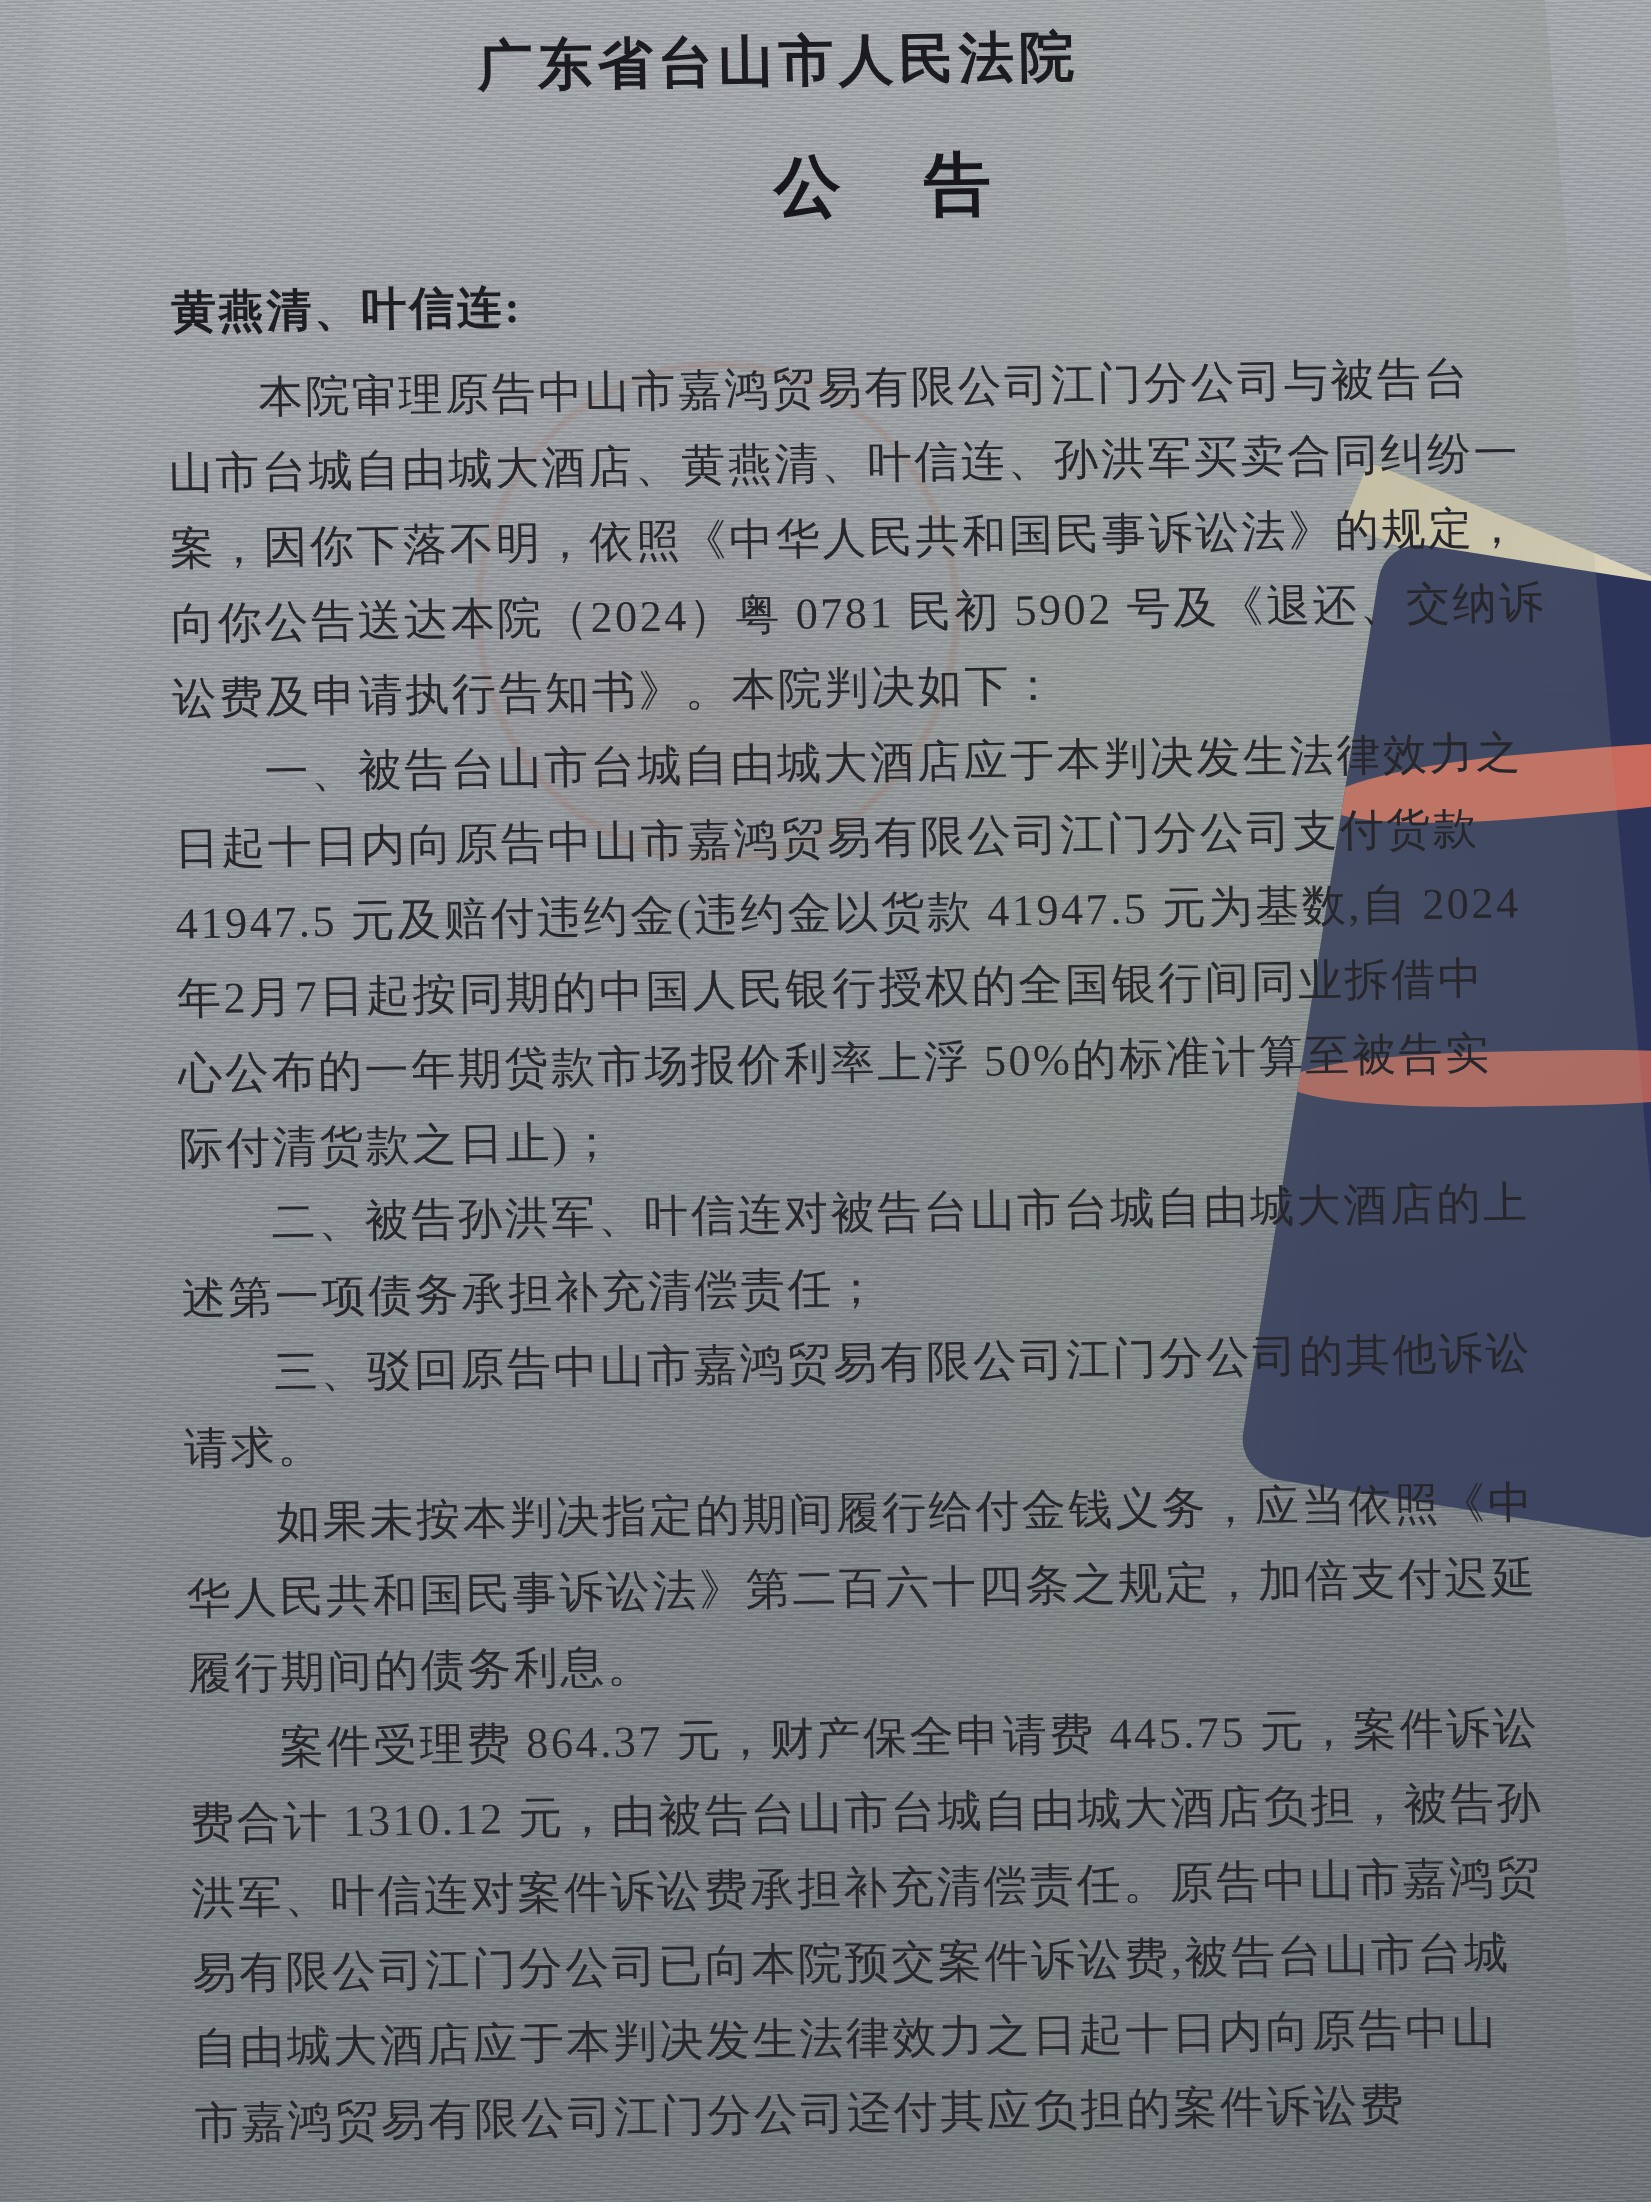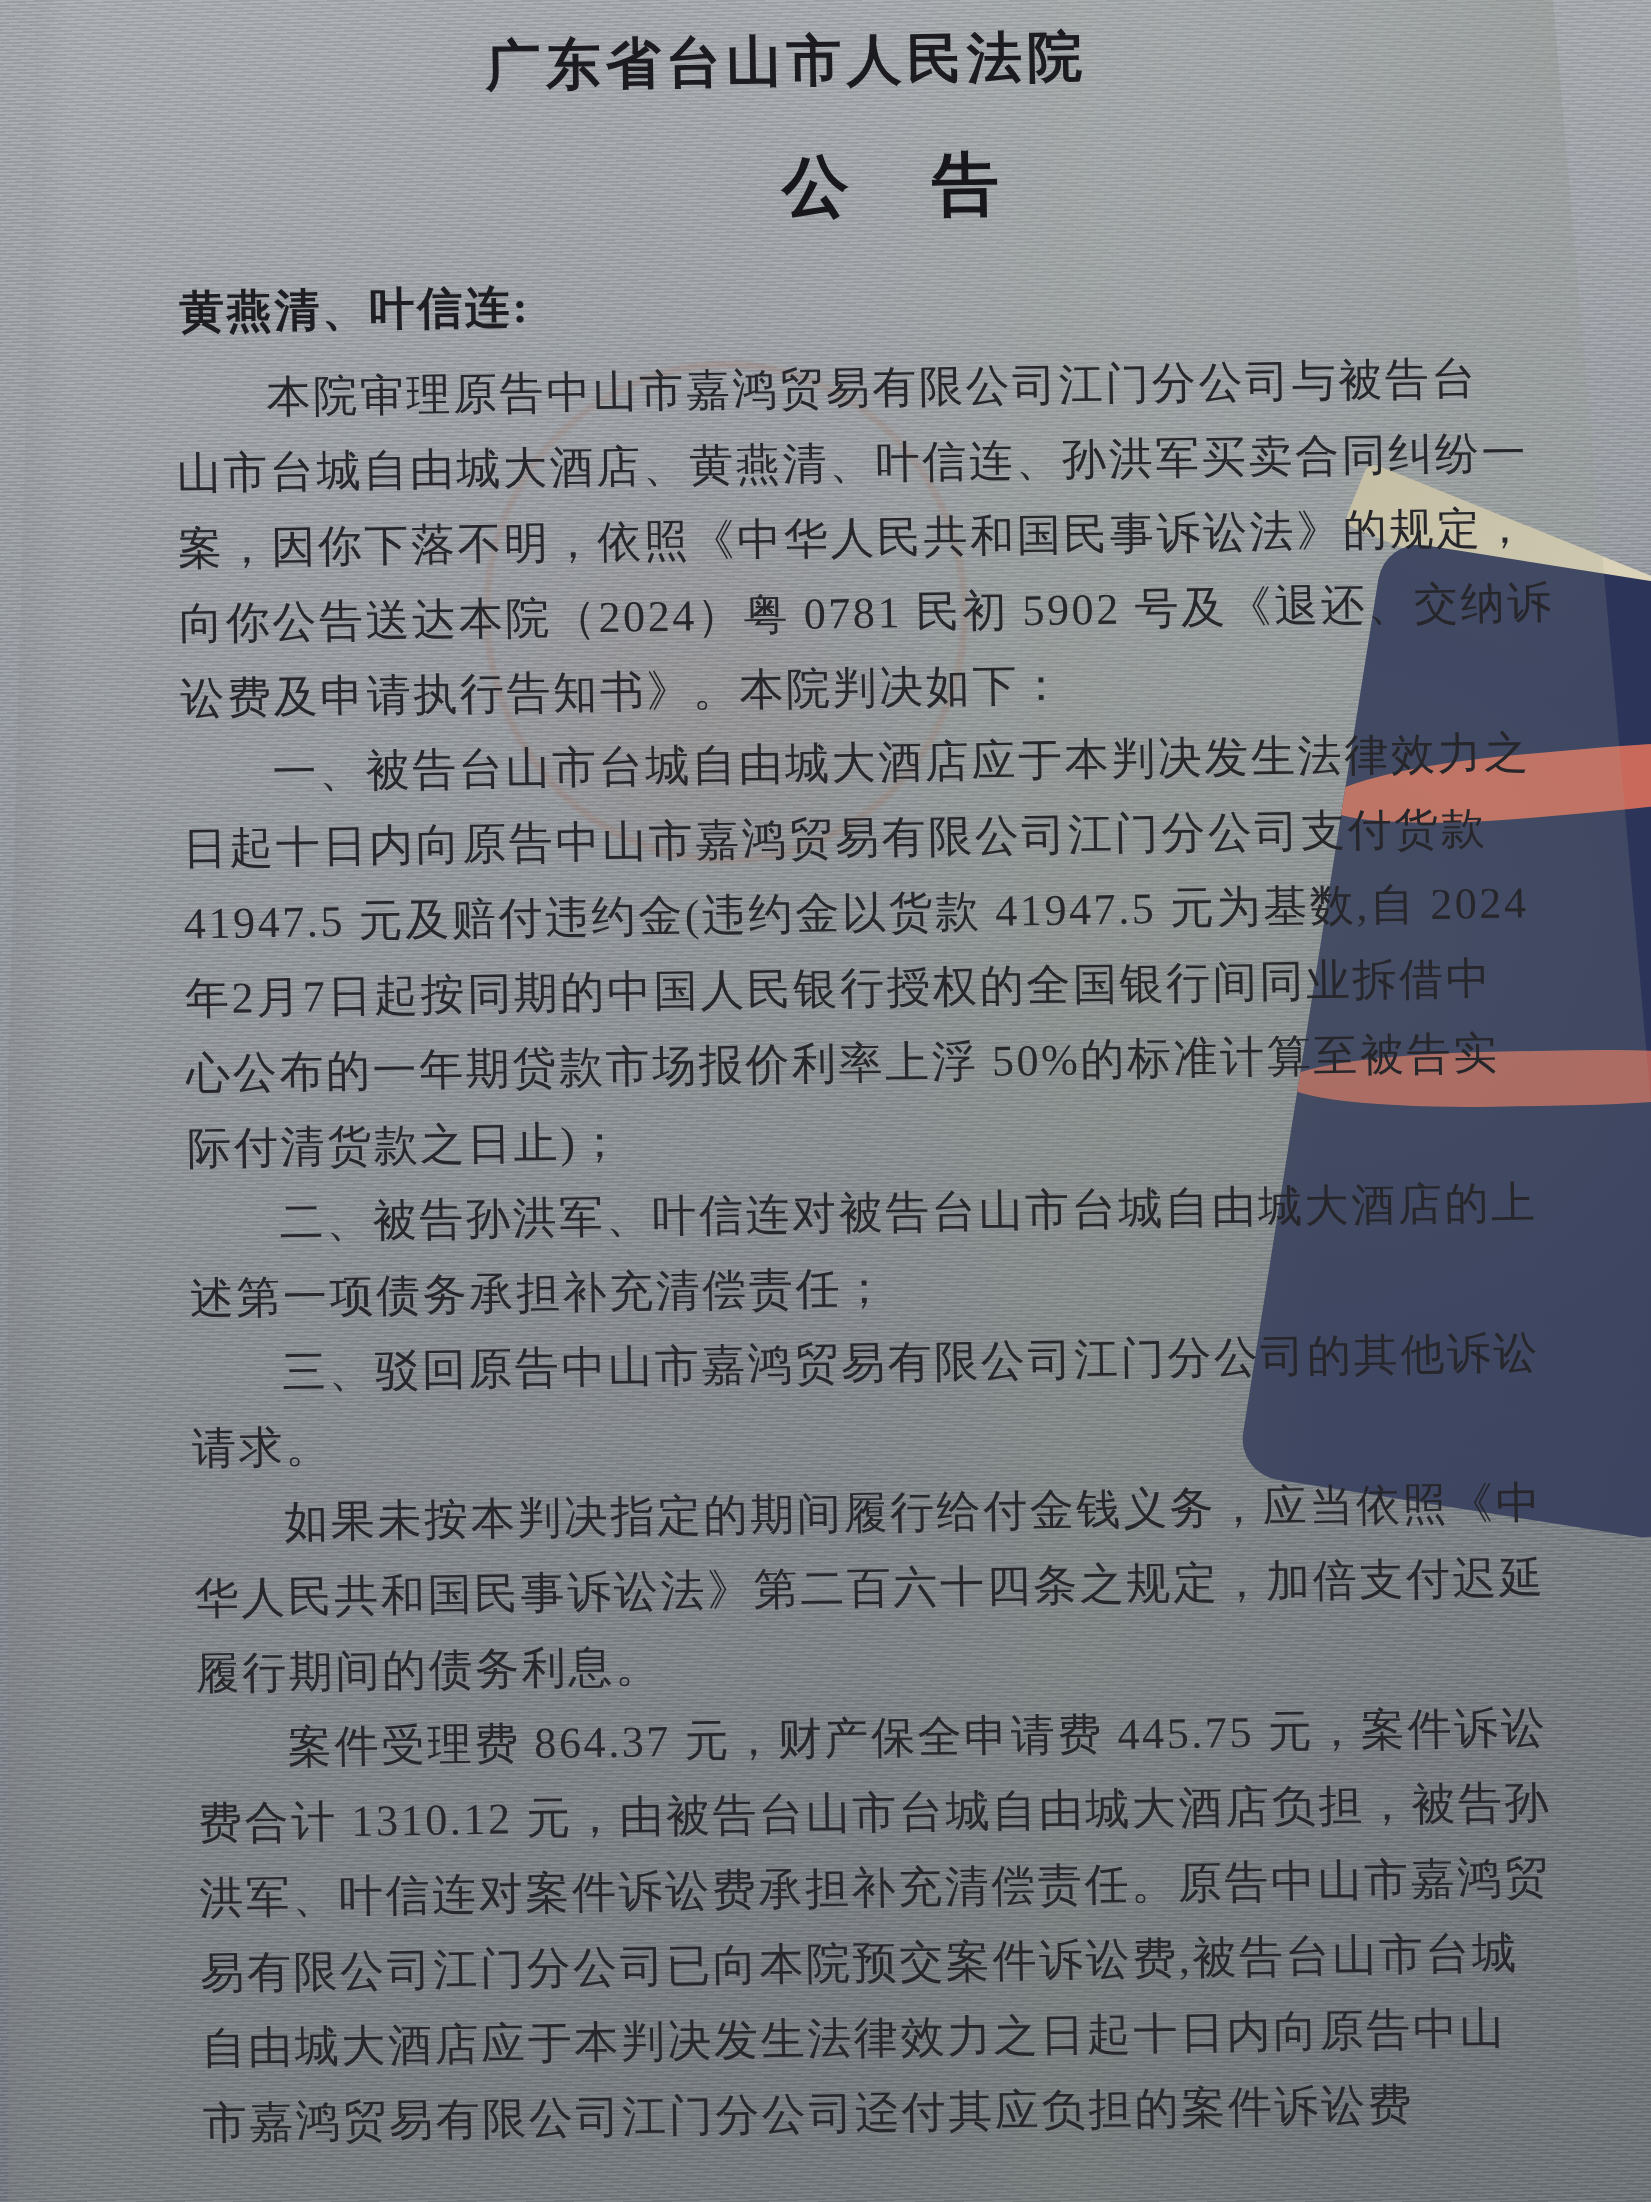--- a/index.html
+++ b/index.html
@@ -21,21 +21,20 @@
     background:linear-gradient(90deg,#cfc6ab,#ded6bd);transform:rotate(22deg);border-radius:10.3px;}
   .navy-object{position:absolute;right:-103px;top:568px;width:447px;height:946px;
     background:#2c3459;transform:rotate(9deg);border-radius:41px;overflow:hidden;}
   .navy-stripe{position:absolute;background:#c8695c;}
   .navy-stripe.s1{left:-26px;top:181px;width:482px;height:64px;border-radius:50%/60%;transform:rotate(-14deg);}
   .navy-stripe.s2{left:-17px;top:482px;width:499px;height:55px;border-radius:50%/60%;transform:rotate(-10deg);opacity:.85;}
   
   .paper{position:absolute;inset:0;
     clip-path:polygon(29px 0, 1545px 0, 1652px 1205px, 1652px 2203px, 0 2203px, 0 1084px);
     background:linear-gradient(115deg,#f0f0f1 0%, #f7f7f5 28%, #ececе6 55%, #e7e8e0 72%, #d9dcd2 100%);
-    margin-left:8px;
   }
   .paper .shade1{position:absolute;inset:0;
     background:linear-gradient(180deg, rgba(255,255,255,0.05) 0%, rgba(160,166,150,0.10) 60%, rgba(150,156,140,0.22) 100%);}
   .paper .shade2{position:absolute;inset:0;
     background:radial-gradient(ellipse at 80% 42%, rgba(140,150,120,0.16), transparent 45%);}
   .paper .shade3{position:absolute;inset:0;
     background:linear-gradient(90deg, rgba(110,112,118,0.20) 0px, rgba(110,112,118,0.0) 60px);}
   .paper .shade4{position:absolute;inset:0;
     background:linear-gradient(90deg, transparent 52%, rgba(148,154,136,0.14) 64%, transparent 80%);}
   .paper .shade5{position:absolute;inset:0;

